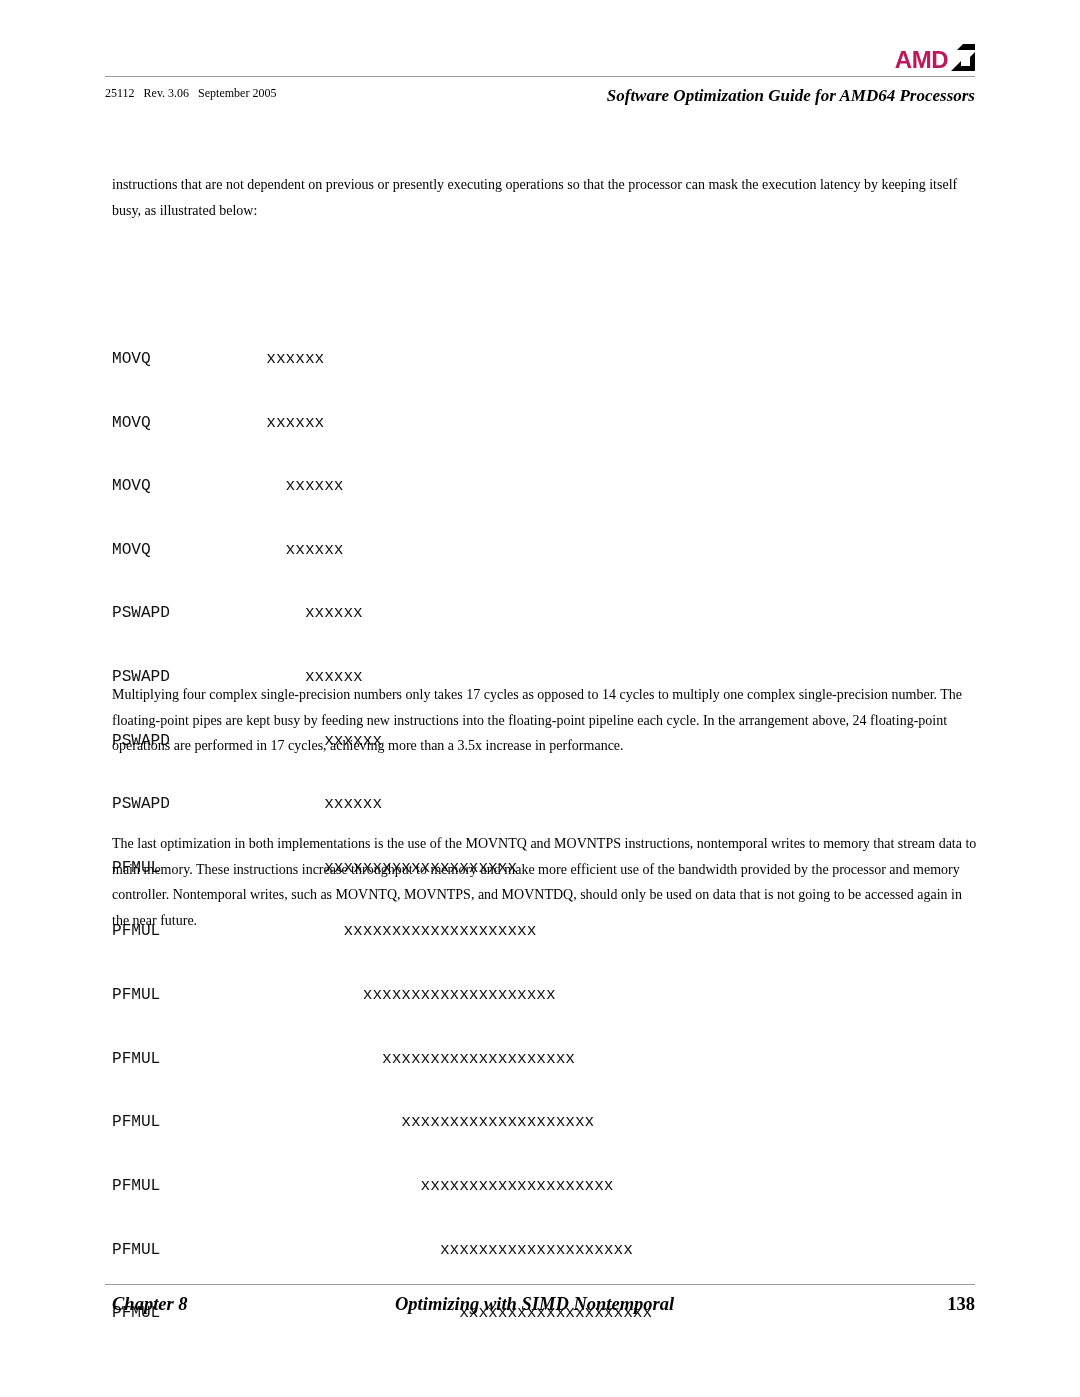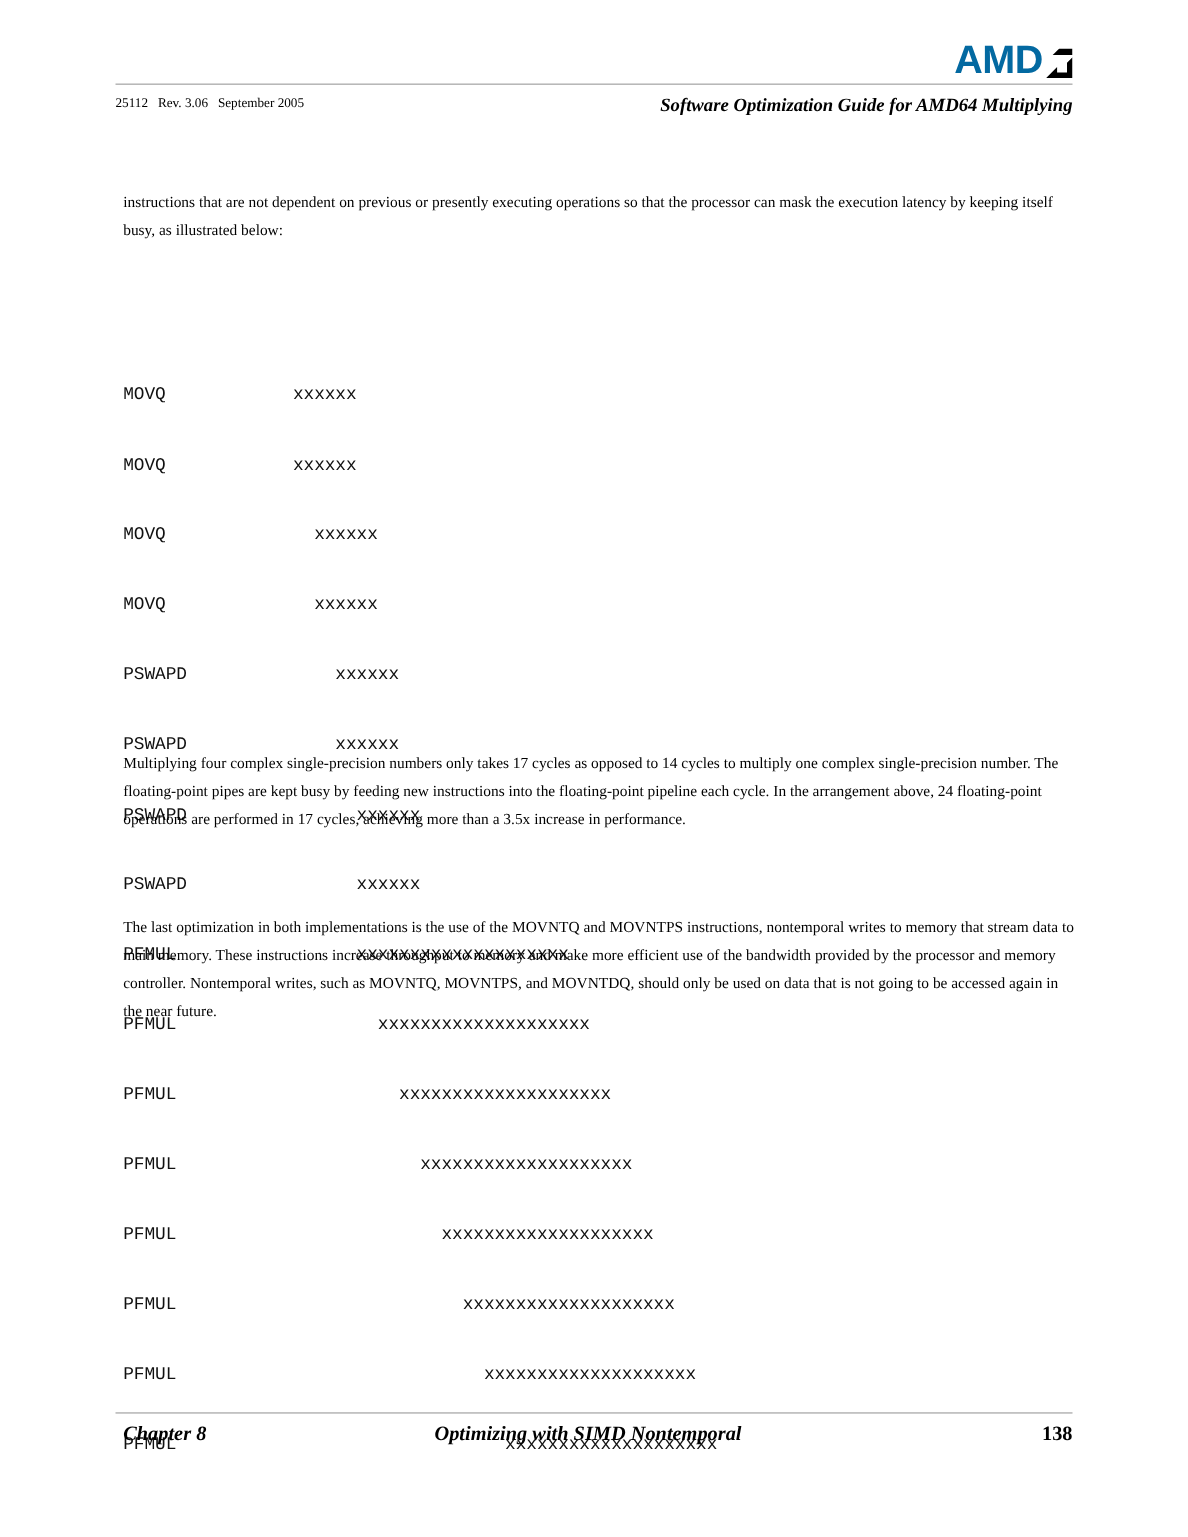--- a/index.html
+++ b/index.html
@@ -28,24 +28,24 @@
     position: absolute;
     right: 105px;
     top: 38px;
     display: flex;
     align-items: flex-end;
     height: 34px;
   }
   .amd-logo .amd-word {
     font-family: "Liberation Sans", sans-serif;
     font-weight: bold;
-    font-size: 36px;
+    font-size: 24px;
     letter-spacing: -0.5px;
     line-height: 1;
-    color: #0369a1;
+    color: #be185d;
   }
   .amd-logo .amd-mark {
     position: relative;
     width: 26px;
     height: 27px;
     margin-left: 1px;
     margin-bottom: 1px;
   }
   .amd-logo .amd-mark svg { display: block; }
 
@@ -163,21 +163,21 @@
         <path d="M2 27 L12 17 L12 22 L21 22 L21 13 L26 8 L26 27 Z" fill="#000"></path>
         <path d="M26 0 L26 6 L8 6 L14 0 Z" fill="#000"></path>
       </svg>
     </span>
   </div>
 
   <div class="header-rule"></div>
 
   <div class="header-row">
     <div class="header-left">25112   Rev. 3.06   September 2005</div>
-    <div class="header-right">Software Optimization Guide for AMD64 Multiplying</div>
+    <div class="header-right">Software Optimization Guide for AMD64 Processors</div>
   </div>
 
   <div class="para" id="para-intro">instructions that are not dependent on previous or presently executing operations so that the processor can mask the execution latency by keeping itself busy, as illustrated below:</div>
 
   <div class="code-block">
     <div class="blank-line"></div>
     <div class="code-line">MOVQ            xxxxxx</div>
     <div class="code-line">MOVQ            xxxxxx</div>
     <div class="code-line">MOVQ              xxxxxx</div>
     <div class="code-line">MOVQ              xxxxxx</div>

